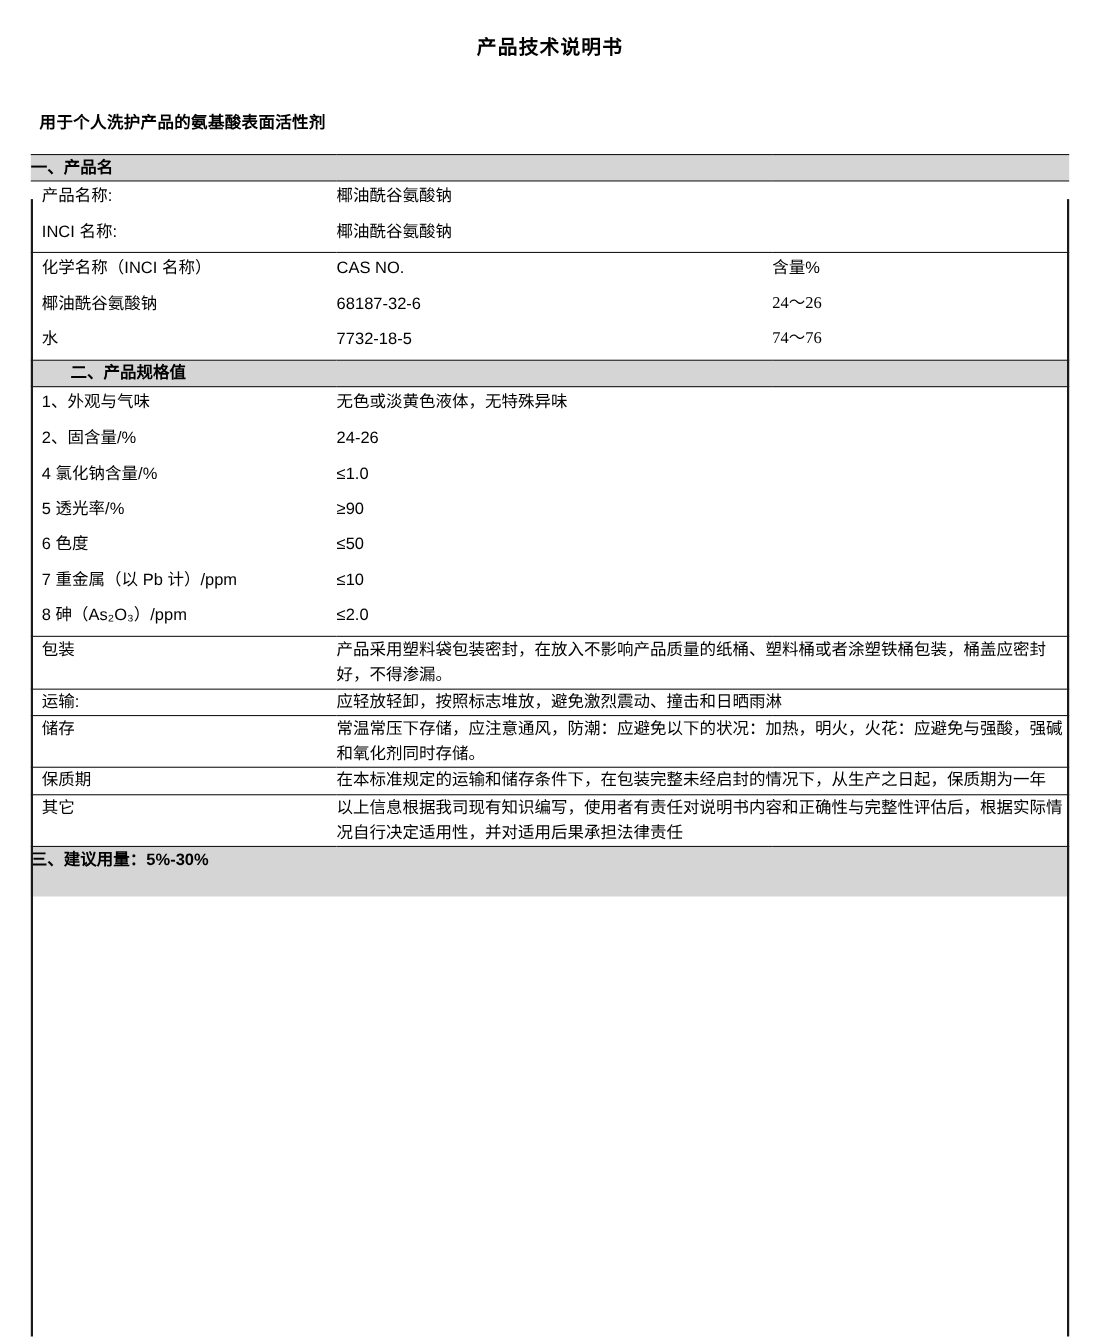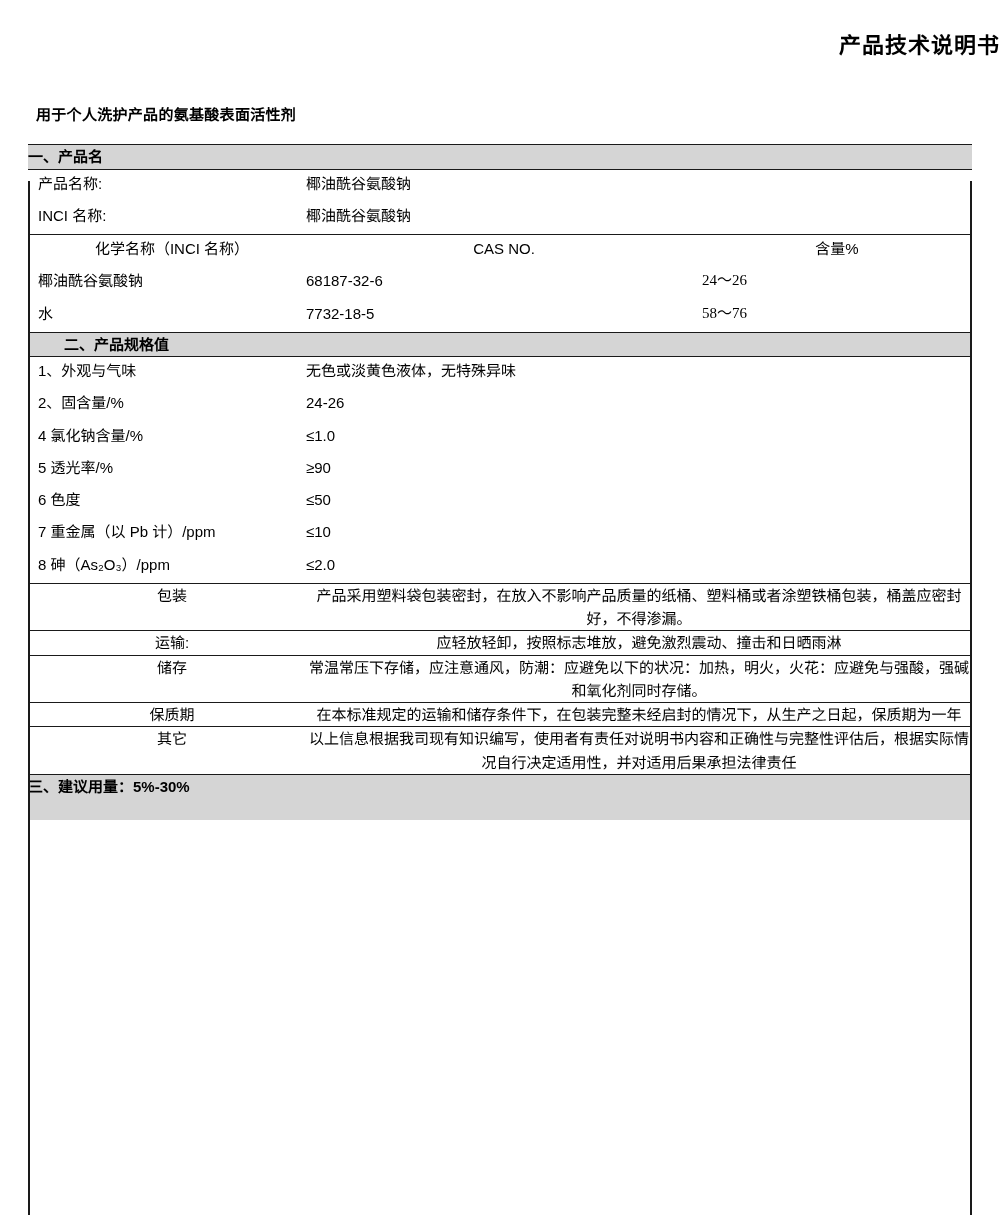--- a/index.html
+++ b/index.html
@@ -15,22 +15,22 @@
     color: #000000;
     overflow: hidden;
   }
   .page {
     position: relative;
     width: 1000px;
     height: 1215px;
     box-sizing: border-box;
   }
   .doc-title {
-    text-align: right;
-    font-size: 22px;
+    text-align: center;
+    font-size: 18px;
     font-weight: bold;
     letter-spacing: 1px;
     margin: 33px 0 0 0;
     line-height: 1.2;
   }
   .doc-subtitle {
     font-size: 15px;
     font-weight: bold;
     margin: 44px 0 0 36px;
     letter-spacing: 0.3px;
@@ -63,21 +63,20 @@
   .sec-head.last td {
     border-bottom: none;
     padding-bottom: 22px;
   }
   .row td {
     padding: 9px 12px 9px 10px;
   }
   .row td.cell-key { padding-left: 10px; }
   .grp-top td {
     border-top: 1.4px solid #1a1a1a;
-    text-align: center;
   }
   .row.tight td { padding-top: 2px; padding-bottom: 7px; }
   .serif {
     font-family: "Liberation Serif", "DejaVu Serif", serif;
     font-size: 16px;
   }
   .outer-left {
     position: absolute;
     left: 28px;
     top: 148px;
@@ -136,21 +135,21 @@
 
       <tr class="row tight">
         <td class="cell-key">椰油酰谷氨酸钠</td>
         <td>68187-32-6</td>
         <td class="serif">24～26</td>
       </tr>
 
       <tr class="row tight">
         <td class="cell-key">水</td>
         <td>7732-18-5</td>
-        <td class="serif">58～76</td>
+        <td class="serif">74～76</td>
       </tr>
 
       <tr class="sec-head">
         <td colspan="3" style="background: rgb(213, 213, 213); padding-left: 36px;">二、产品规格值</td>
       </tr>
 
       <tr class="row tight">
         <td class="cell-key">1、外观与气味</td>
         <td colspan="2">无色或淡黄色液体，无特殊异味</td>
       </tr>

